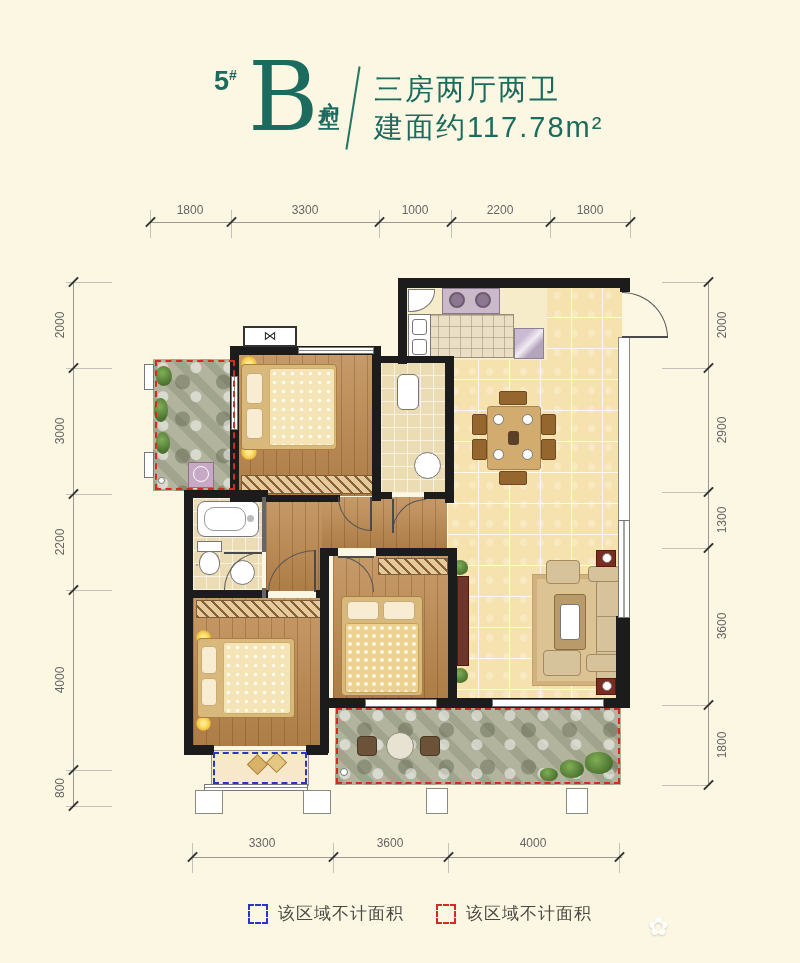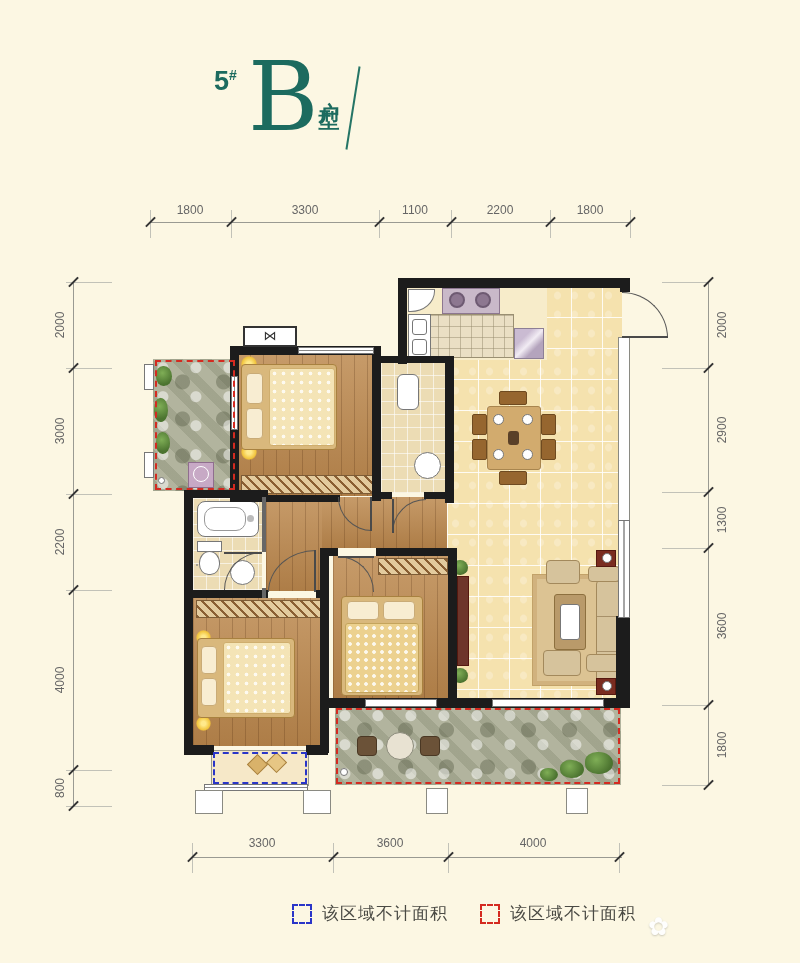--- a/index.html
+++ b/index.html
@@ -77,37 +77,39 @@
 <body>
 
 <div class="page">
 
   <div class="a" style="left:214px;top:66px;">
     <span class="hdr-num">5</span><span class="hdr-hash">#</span>
   </div>
   <div class="a hdr-B" style="left:248px;top:52px;">B</div>
   <div class="a hdr-unit" style="left:315px;top:84px;">户型</div>
   <div class="a hdr-divider" style="left:352px;top:66px;"></div>
+  <div class="a hdr-line" style="left:374px;top:70px;">三房两厅两卫</div>
+  <div class="a hdr-line" style="left:374px;top:108px;">建面约117.78m²</div>
 
   <div class="a dl" style="left:150px;top:222px;width:480px;height:1px;"></div>
   <div class="a ext" style="left:150px;top:210px;width:1px;height:28px;"></div>
   <div class="a ext" style="left:231px;top:210px;width:1px;height:28px;"></div>
   <div class="a ext" style="left:379px;top:210px;width:1px;height:28px;"></div>
   <div class="a ext" style="left:451px;top:210px;width:1px;height:28px;"></div>
   <div class="a ext" style="left:550px;top:210px;width:1px;height:28px;"></div>
   <div class="a ext" style="left:630px;top:210px;width:1px;height:28px;"></div>
   <div class="a tick" style="left:144px;top:221px;"></div>
   <div class="a tick" style="left:225px;top:221px;"></div>
   <div class="a tick" style="left:373px;top:221px;"></div>
   <div class="a tick" style="left:445px;top:221px;"></div>
   <div class="a tick" style="left:544px;top:221px;"></div>
   <div class="a tick" style="left:624px;top:221px;"></div>
   <div class="a dnum" style="left:190px;top:203px;transform:translateX(-50%);">1800</div>
   <div class="a dnum" style="left:305px;top:203px;transform:translateX(-50%);">3300</div>
-  <div class="a dnum" style="left:415px;top:203px;transform:translateX(-50%);">1100</div>
+  <div class="a dnum" style="left:415px;top:203px;transform:translateX(-50%);">1000</div>
   <div class="a dnum" style="left:500px;top:203px;transform:translateX(-50%);">2200</div>
   <div class="a dnum" style="left:590px;top:203px;transform:translateX(-50%);">1800</div>
 
   <div class="a dl" style="left:73px;top:282px;width:1px;height:524px;"></div>
   <div class="a ext" style="left:66px;top:282px;width:46px;height:1px;"></div>
   <div class="a ext" style="left:66px;top:368px;width:46px;height:1px;"></div>
   <div class="a ext" style="left:66px;top:494px;width:46px;height:1px;"></div>
   <div class="a ext" style="left:66px;top:590px;width:46px;height:1px;"></div>
   <div class="a ext" style="left:66px;top:770px;width:46px;height:1px;"></div>
   <div class="a ext" style="left:66px;top:806px;width:46px;height:1px;"></div>
@@ -329,21 +331,21 @@
   <div class="a leaf" style="left:224px;top:552px;width:38px;height:2px;"></div>
   <div class="a arc" style="left:268px;top:550px;width:48px;height:42px;border-top-width:1px;border-left-width:1px;border-top-left-radius:100%;"></div>
   <div class="a leaf" style="left:314px;top:550px;width:2px;height:42px;"></div>
   <div class="a arc" style="left:338px;top:556px;width:36px;height:36px;border-top-width:1px;border-right-width:1px;border-top-right-radius:100%;"></div>
   <div class="a leaf" style="left:338px;top:556px;width:36px;height:2px;"></div>
 
   <div class="a dashr" style="left:155px;top:360px;width:80px;height:130px;"></div>
   <div class="a dashr" style="left:336px;top:708px;width:284px;height:76px;"></div>
   <div class="a dashb" style="left:213px;top:752px;width:94px;height:32px;"></div>
 
-  <div class="a" style="left:248px;top:902px;display:flex;align-items:center;gap:10px;margin-left:44px;">
+  <div class="a" style="left:248px;top:902px;display:flex;align-items:center;gap:10px;">
     <span class="dashb" style="display:inline-block;width:20px;height:20px;"></span>
     <span class="lg-label">该区域不计面积</span>
     <span class="dashr" style="display:inline-block;width:20px;height:20px;margin-left:22px;"></span>
     <span class="lg-label">该区域不计面积</span>
   </div>
 
   <div class="a wm" style="left:648px;top:912px;">
     <span class="wm-icon">✿</span>
   </div>
 

